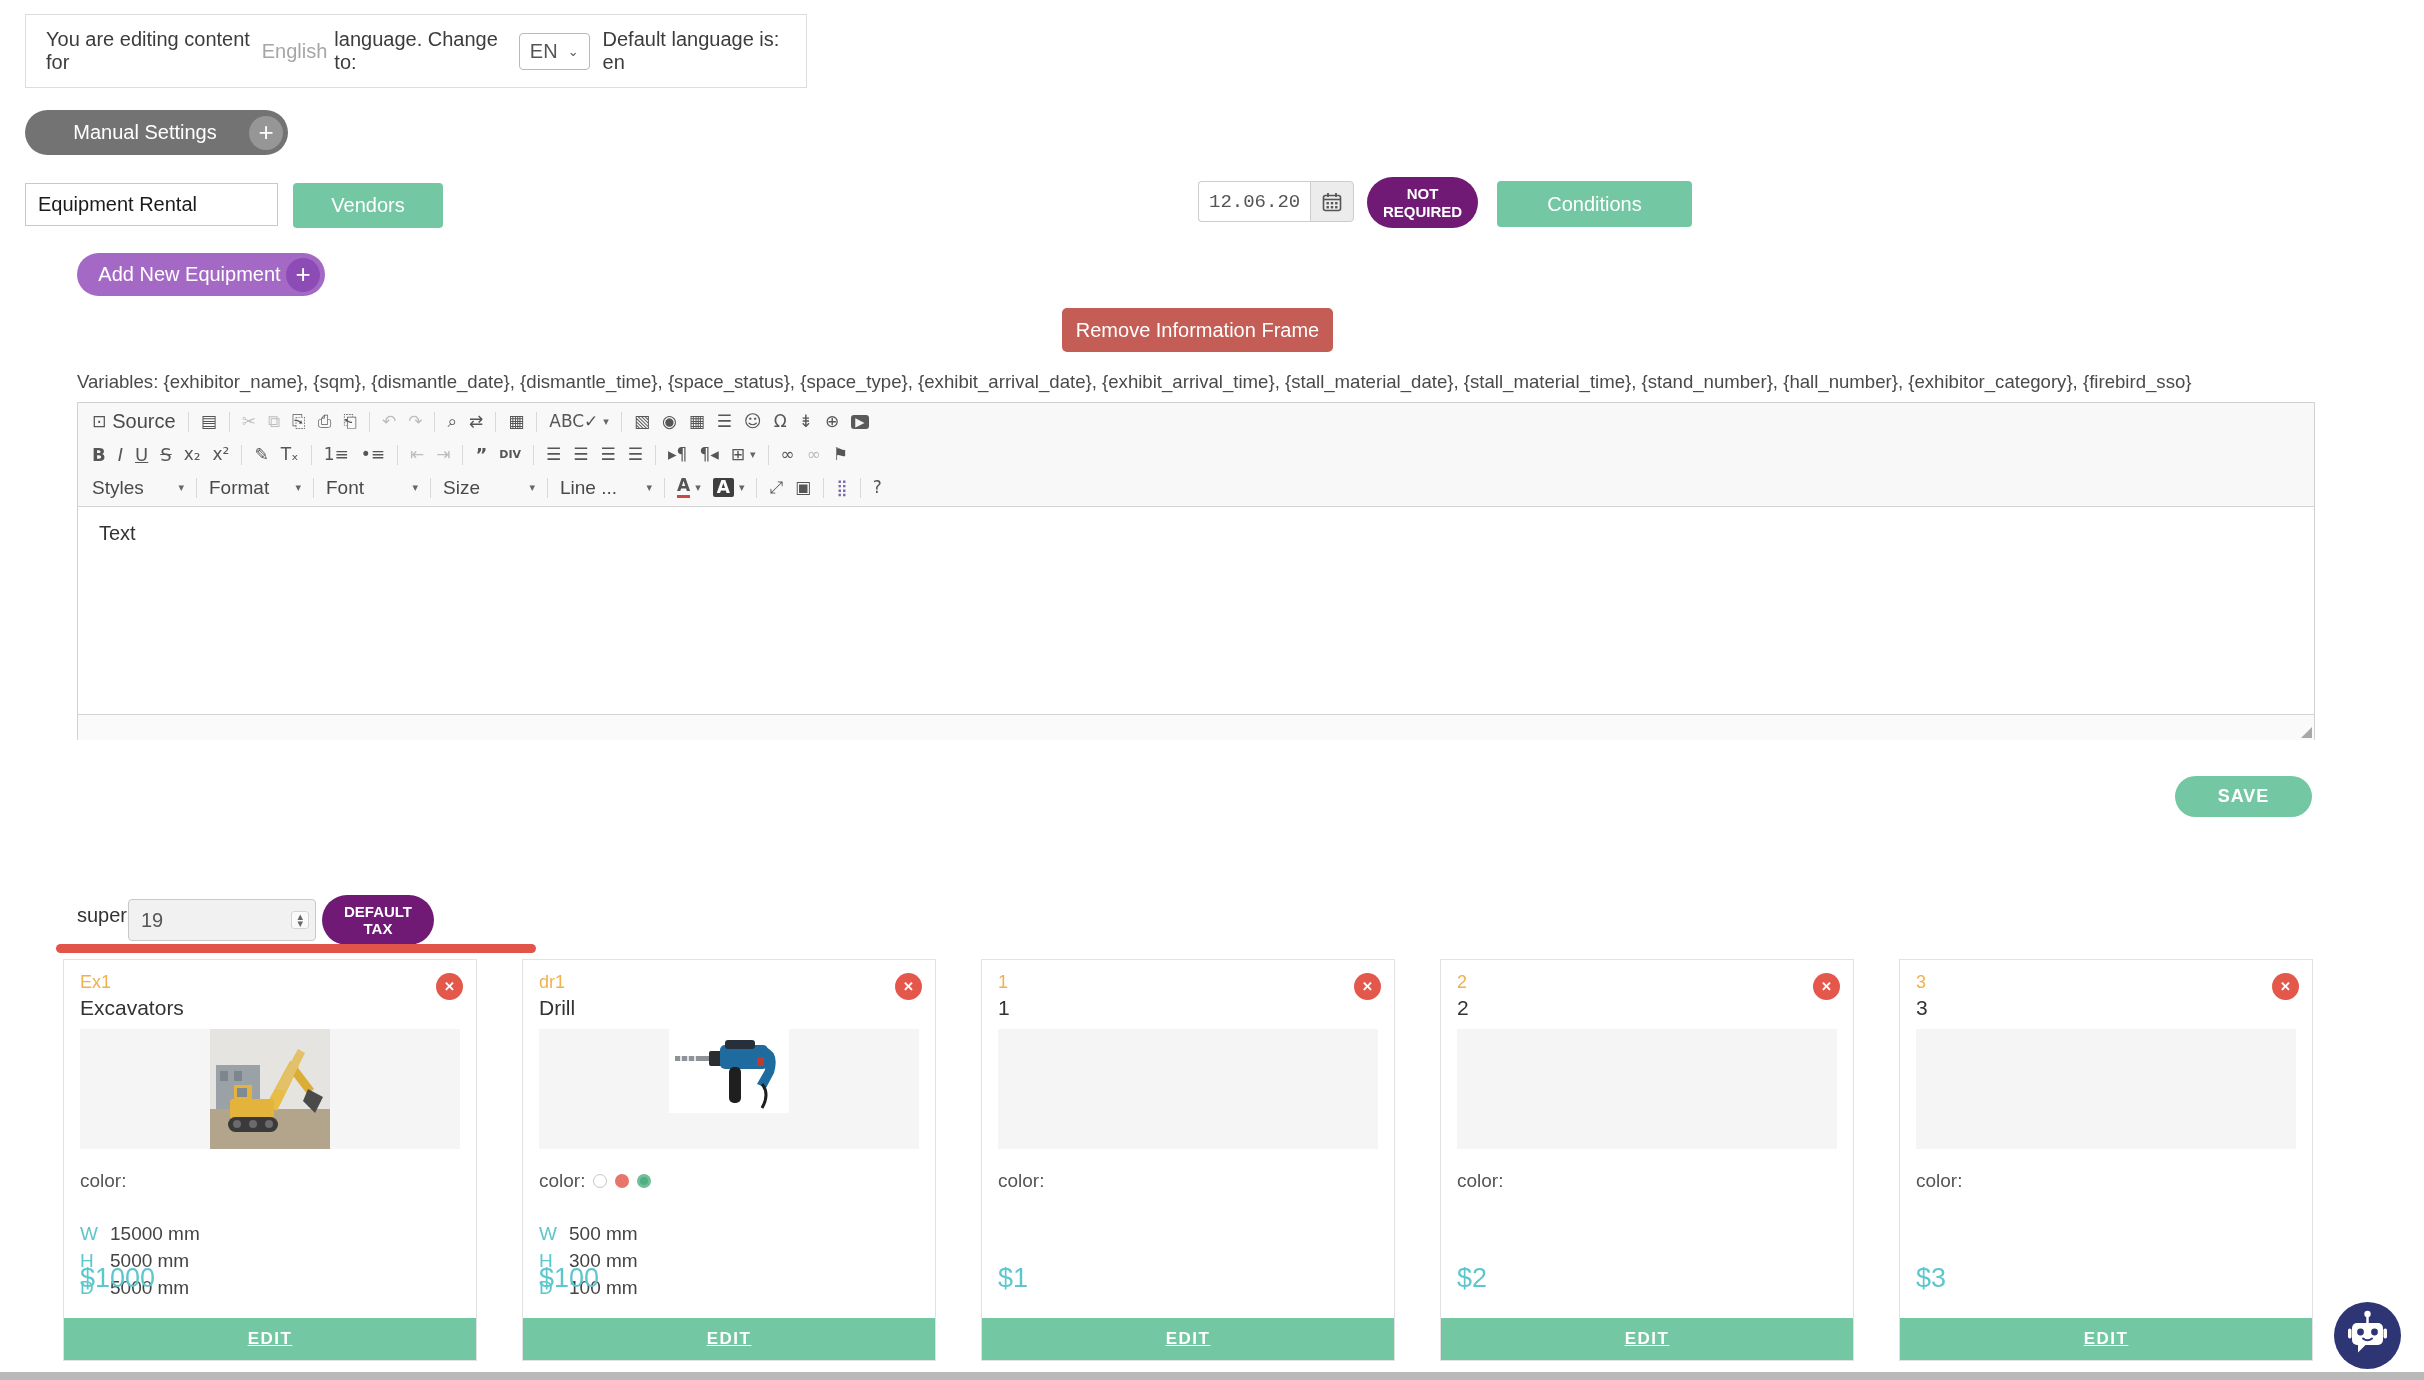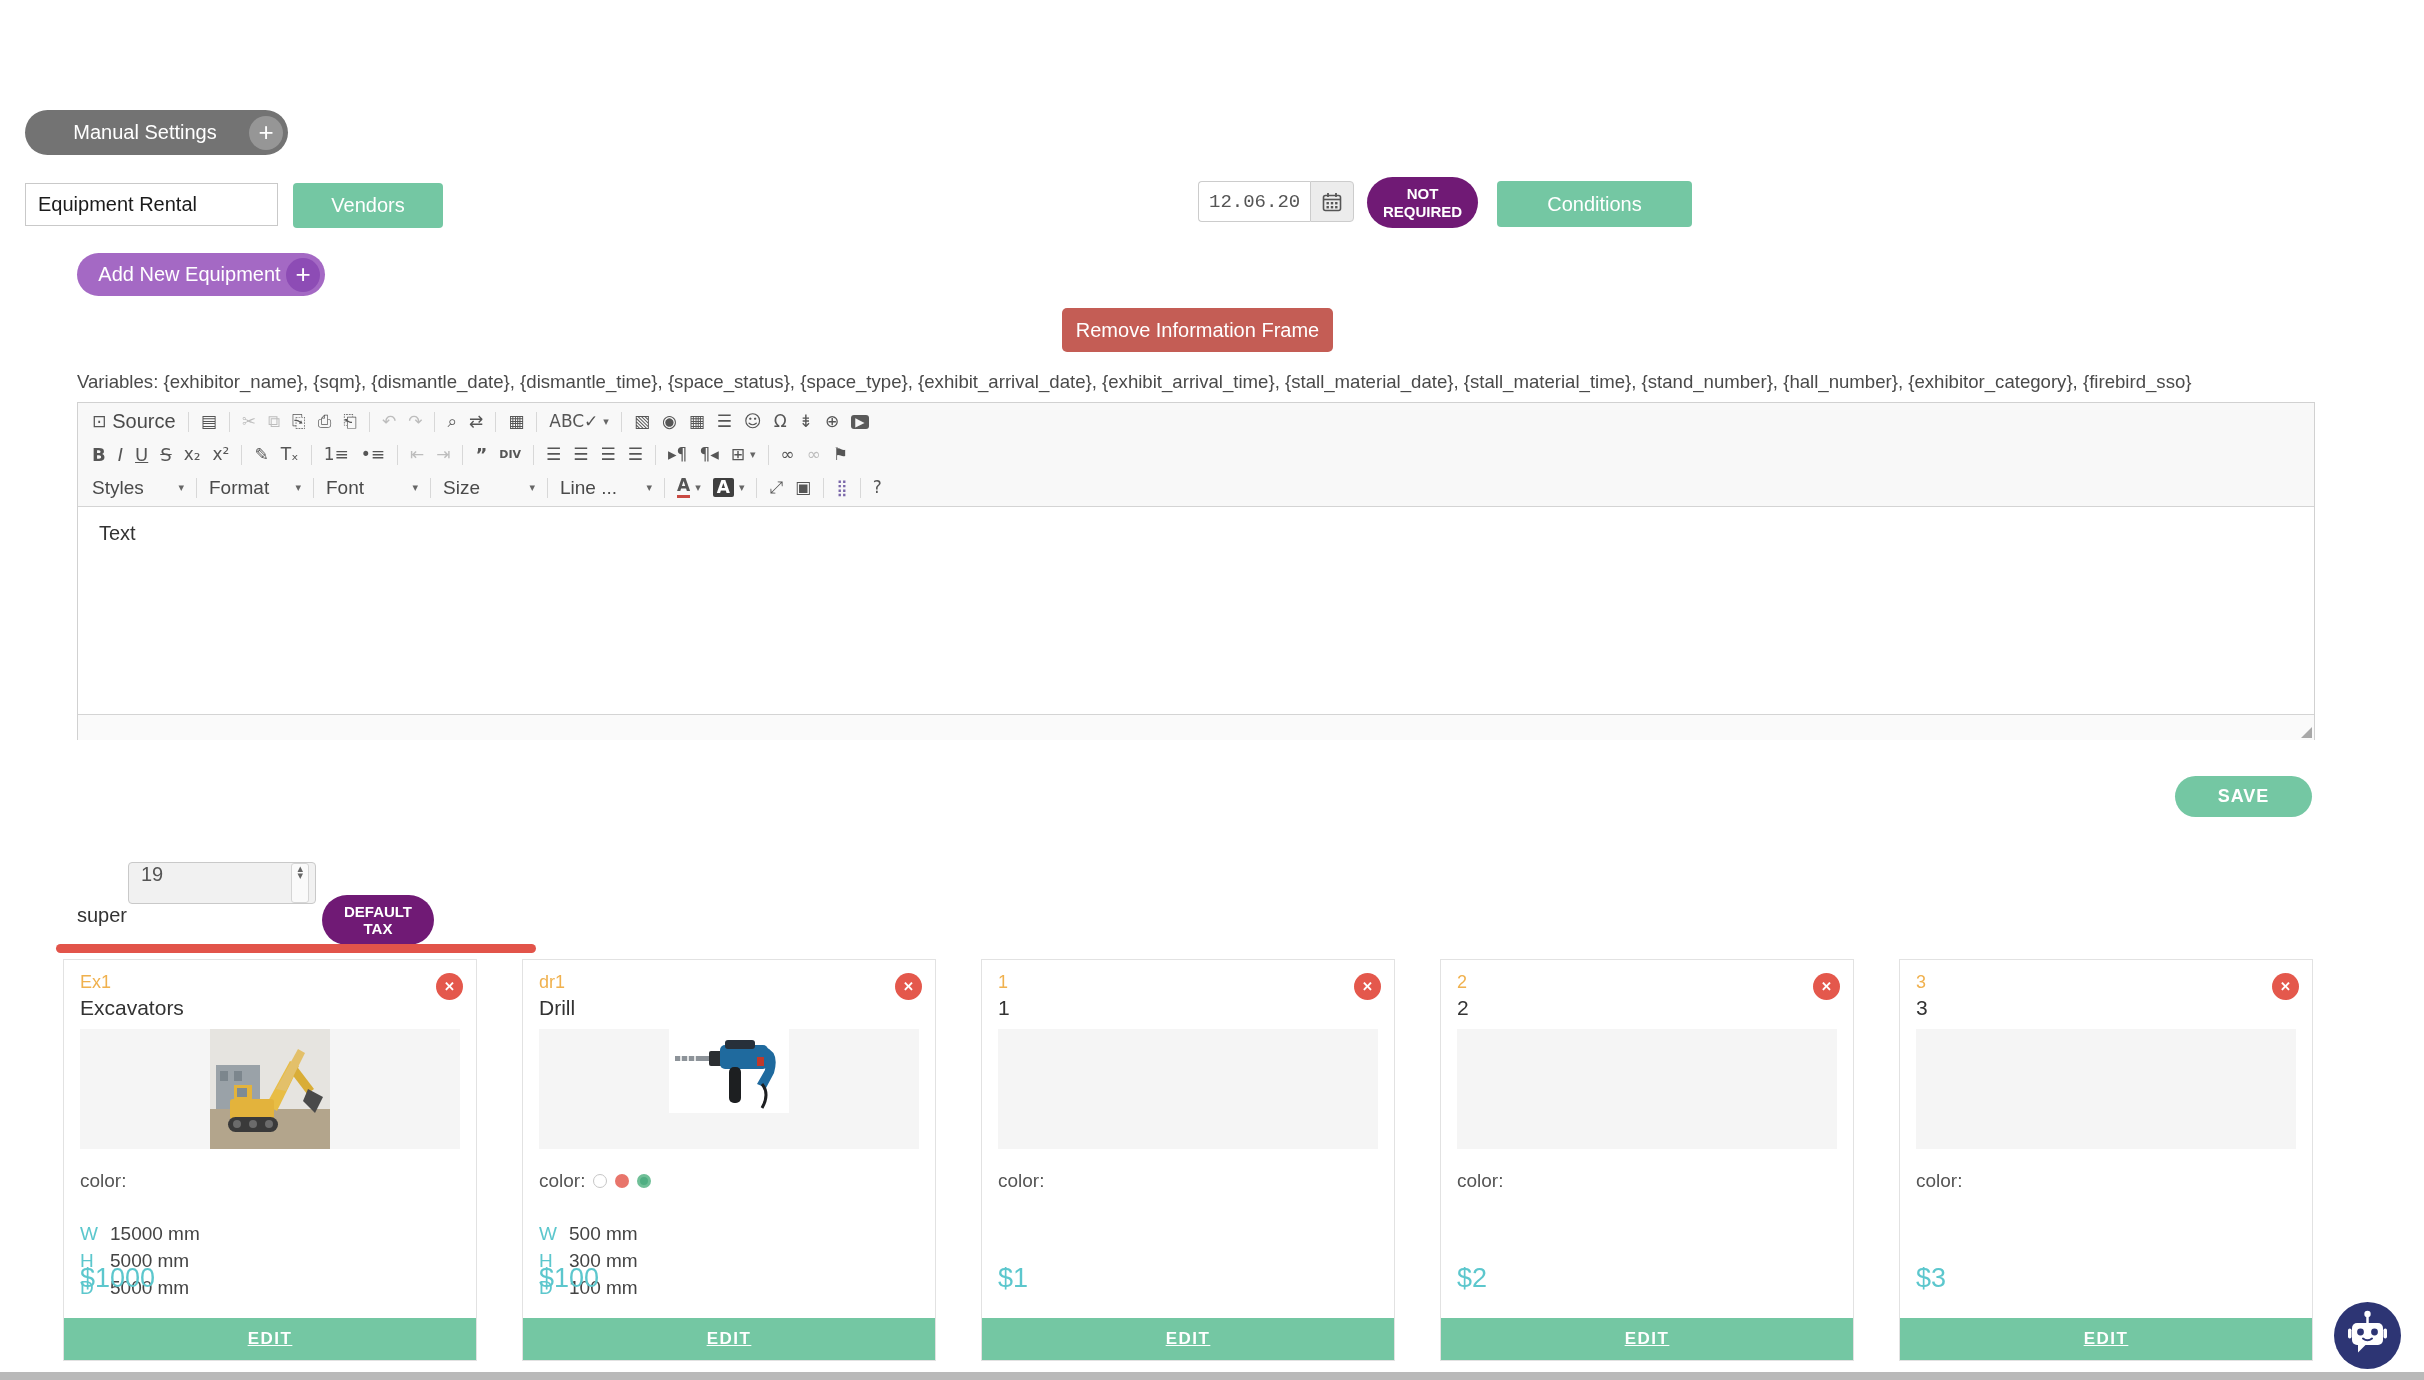--- a/index.html
+++ b/index.html
@@ -43,22 +43,22 @@
   
   #title-input { position:absolute; left:25px; top:183px; width:253px; height:43px; border:1px solid #c9c9c9;
                  padding:0 12px; font-size:20px; color:#1b1b1b; font-family:inherit; }
   .date-group { position:absolute; left:1198px; top:181px; height:41px; display:flex; }
   #date-input { width:112px; height:41px; border:1px solid #ccc; border-right:none; border-radius:4px 0 0 4px;
                 padding:0 10px; font-size:19px; color:#555; font-family:Liberation Mono, monospace; }
   .date-addon { width:44px; height:41px; background:#ececec; border:1px solid #ccc; border-radius:0 4px 4px 0;
                 display:flex; align-items:center; justify-content:center; cursor:pointer; }
 
   #super-label { position:absolute; left:77px; top:904px; font-size:20px; color:#333; }
-  .tax-input { position:absolute; left:128px; top:862px; width:188px; height:42px; background:#f1f1f1;
-               border:1px solid #c9c9c9; border-radius:4px; display:flex; padding:0 6px 0 12px;
+  .tax-input { position:absolute; left:128px; top:899px; width:188px; height:42px; background:#f1f1f1;
+               border:1px solid #c9c9c9; border-radius:4px; display:flex; align-items:center; padding:0 6px 0 12px;
                font-size:20px; color:#555; }
   .tax-input .val { flex:1; }
   .spinner { display:flex; flex-direction:column; align-items:center; background:#fafafa; border:1px solid #d5d5d5;
              border-radius:3px; padding:1px 5px; line-height:.62; cursor:pointer; }
   .spinner span { font-size:11px; color:#666; }
 
   #red-line { position:absolute; left:56px; top:944px; width:480px; height:9px; background:#e2544a; border-radius:5px; }
 
   
   #variables-line { position:absolute; left:77px; top:371px; width:2300px; font-size:18.6px; color:#4a4a4a; white-space:nowrap; }
@@ -115,20 +115,30 @@
 
   
   #robot-btn { position:absolute; left:2334px; top:1302px; width:67px; height:67px; border:none; background:transparent; cursor:pointer; padding:0; }
   #bottom-scrollbar { position:absolute; left:0; bottom:0; width:2424px; height:8px; background:#b9b9b9; cursor:pointer; }
 </style>
 </head>
 <body>
 
 <div id="page">
 
+  <div class="lang-bar">
+    <span>You are editing content for</span>
+    <span class="lang-dim">English</span>
+    <span>language. Change to:</span>
+    <span class="lang-select">
+      <span>EN</span>
+      <span class="caret">⌄</span>
+    </span>
+    <span>Default language is: en</span>
+  </div>
 
   <button class="pill pill-blue">
     <span class="lbl">Manual Settings</span>
     <span class="plus-circle">+</span>
   </button>
 
   <input id="title-input" value="Equipment Rental" style="">
   <button class="btn-green" id="vendors-btn">Vendors</button>
 
   <div class="date-group">

